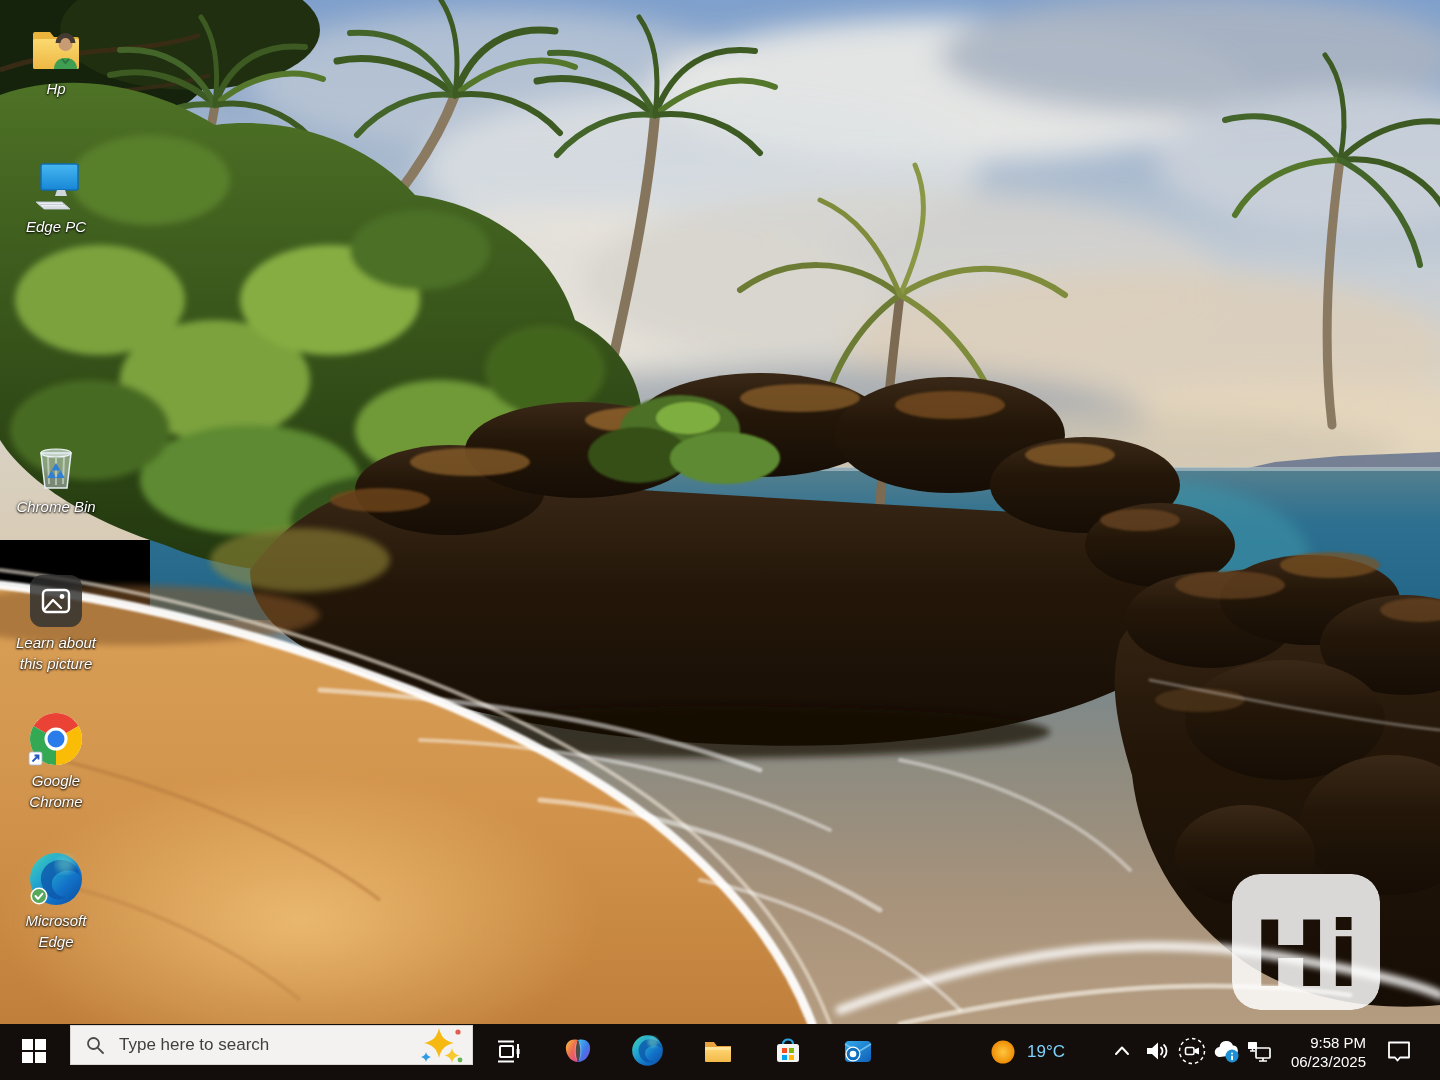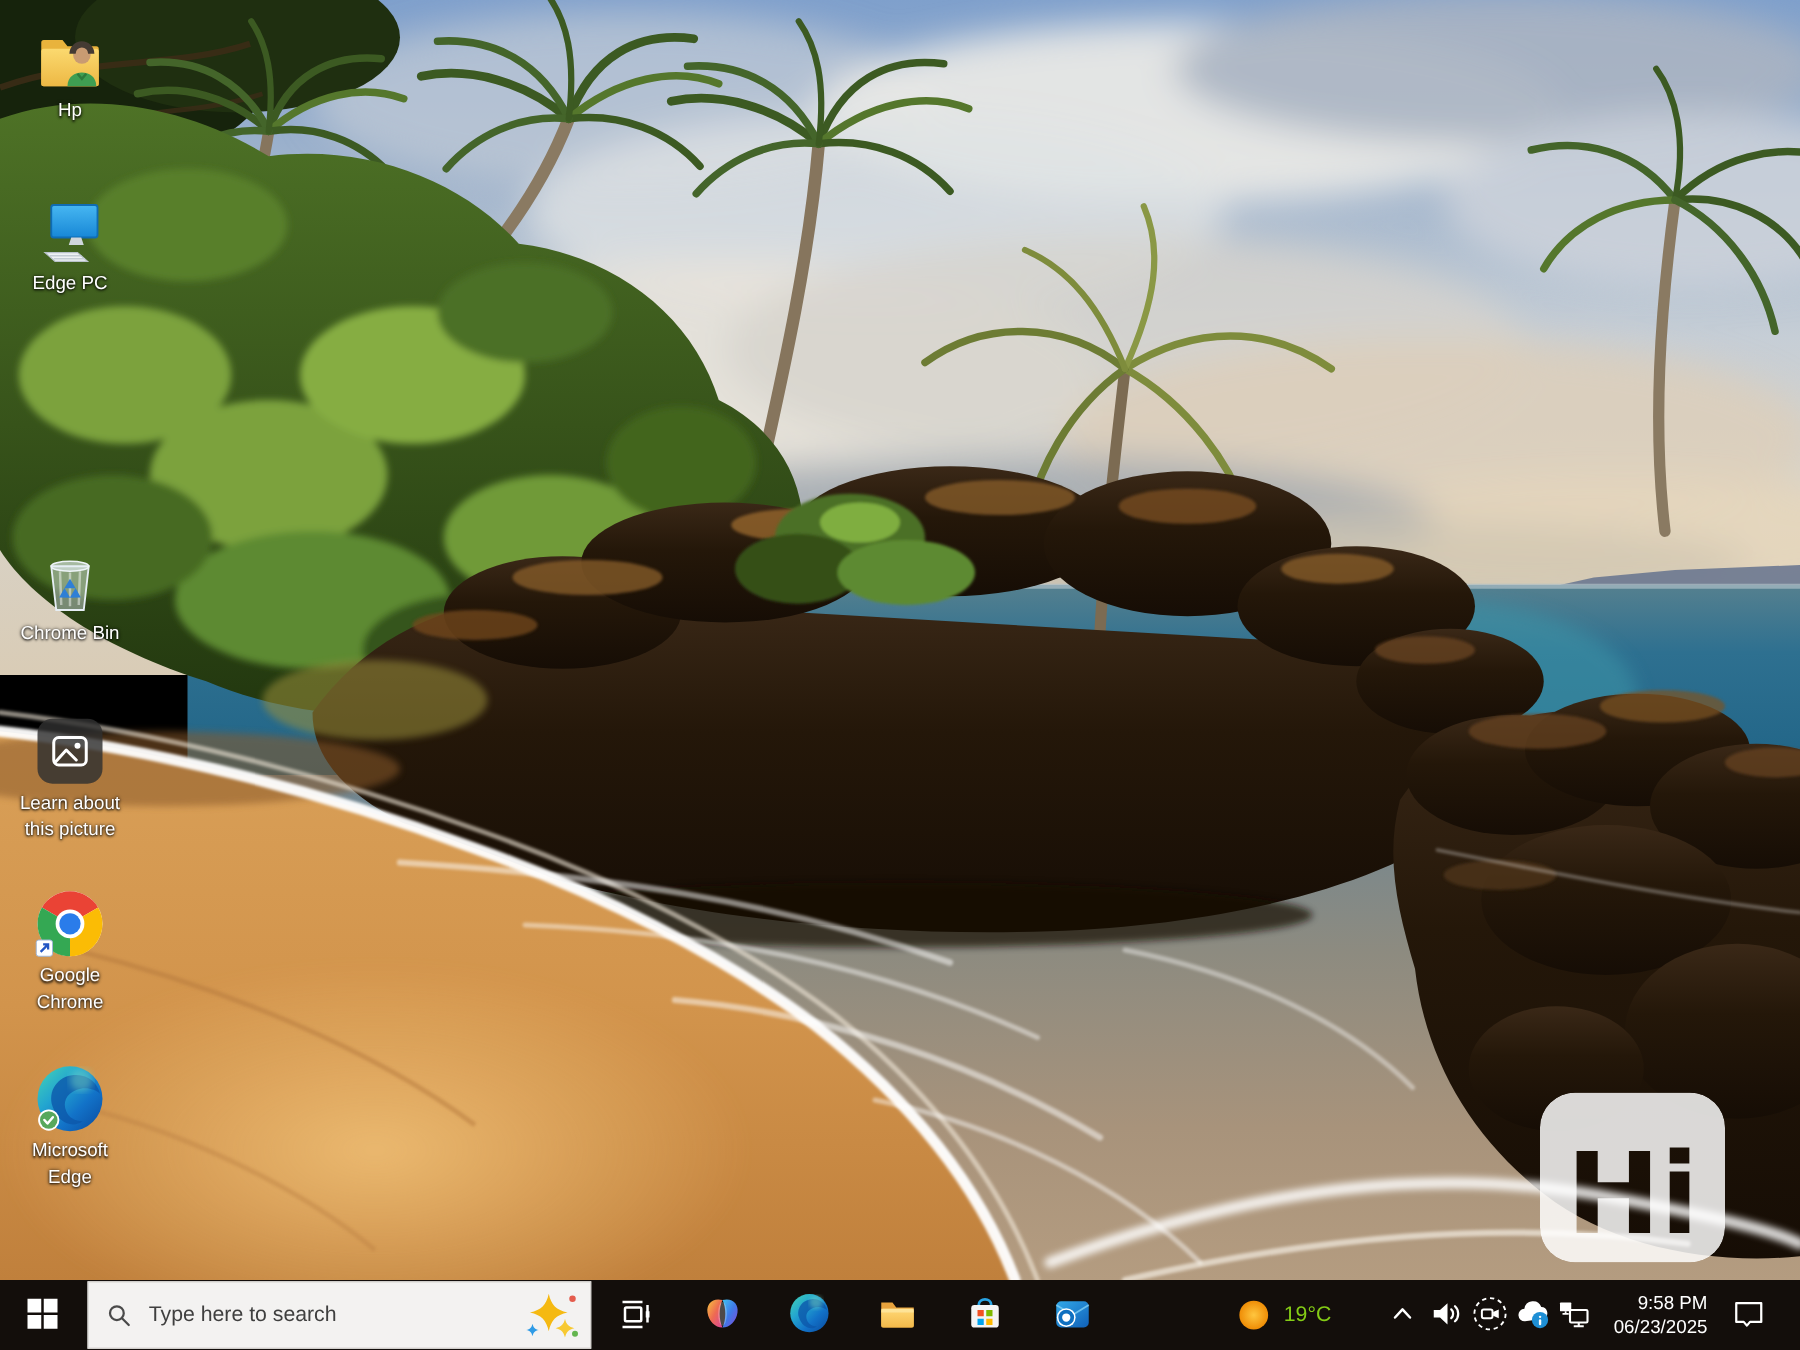--- a/index.html
+++ b/index.html
@@ -2,33 +2,33 @@
 <html><head>
 <meta charset="utf-8">
 <style>
   html,body{margin:0;padding:0;background:#000;}
   .stage{position:relative;width:1440px;height:1080px;overflow:hidden;font-family:"Liberation Sans",sans-serif;}
   .wallpaper{position:absolute;left:0;top:0;width:1440px;height:1024px;z-index:0;display:block;}
   
   .dicon-item{position:absolute;left:6px;width:100px;display:flex;flex-direction:column;align-items:center;z-index:2;cursor:default;}
   .dicon-img{width:58px;height:58px;display:flex;align-items:center;justify-content:center;}
   .dlabel{margin-top:3px;color:#fff;font-size:15px;line-height:1.38;text-align:center;max-width:98px;
-          text-shadow:0 1px 2px rgba(0,0,0,.95),0 0 3px rgba(0,0,0,.75);}
+          text-shadow:0 1px 2px rgba(0,0,0,.95),0 0 3px rgba(0,0,0,.75);font-style:italic;}
   
   .watermark{position:absolute;left:1232px;top:874px;z-index:1;}
   
   .taskbar{position:absolute;left:0;bottom:0;width:1440px;height:56px;background:rgba(20,14,11,0.97);z-index:3;}
   .start-btn{position:absolute;left:6px;top:0;width:56px;height:56px;display:flex;align-items:center;justify-content:center;background:transparent;border:none;cursor:pointer;}
-  .searchbox{position:absolute;left:70px;top:1px;width:403px;height:54px;background:#f3f2f1;border:1px solid #d8d5d2;box-sizing:border-box;display:flex;align-items:center;padding-left:14px;cursor:text;}
+  .searchbox{position:absolute;left:70px;top:1px;width:403px;height:40px;background:#f3f2f1;border:1px solid #d8d5d2;box-sizing:border-box;display:flex;align-items:center;padding-left:14px;cursor:text;}
   .searchbox input{flex:1;border:none;outline:none;background:transparent;font-size:17px;color:#2b2b2b;margin-left:12px;font-family:"Liberation Sans",sans-serif;}
   .searchbox input::placeholder{color:#3f3f3f;opacity:1;}
   .search-sparkle{margin-right:8px;display:flex;}
   .tb-app{position:absolute;top:0;width:69px;height:56px;display:flex;align-items:center;justify-content:center;background:transparent;border:none;cursor:pointer;}
   .weather{position:absolute;left:980px;top:0;width:112px;height:56px;display:flex;align-items:center;gap:11px;padding-left:10px;box-sizing:border-box;cursor:pointer;}
-  .weather-temp{color:#84cc16;font-size:17px;}
+  .weather-temp{color:#7dd3fc;font-size:17px;}
   .tray-btn{position:absolute;top:0;height:56px;width:32px;display:flex;align-items:center;justify-content:center;background:transparent;border:none;cursor:pointer;}
   .clock{position:absolute;left:1278px;top:0;width:88px;height:56px;display:flex;flex-direction:column;justify-content:center;align-items:flex-end;color:#fff;font-size:15px;line-height:19px;cursor:pointer;}
   .action-center{position:absolute;left:1378px;top:0;width:42px;height:56px;display:flex;align-items:center;justify-content:center;background:transparent;border:none;cursor:pointer;}
 </style>
 </head>
 <body>
 
 <div class="stage">
 
   <svg width="0" height="0" style="position:absolute" aria-hidden="true">

